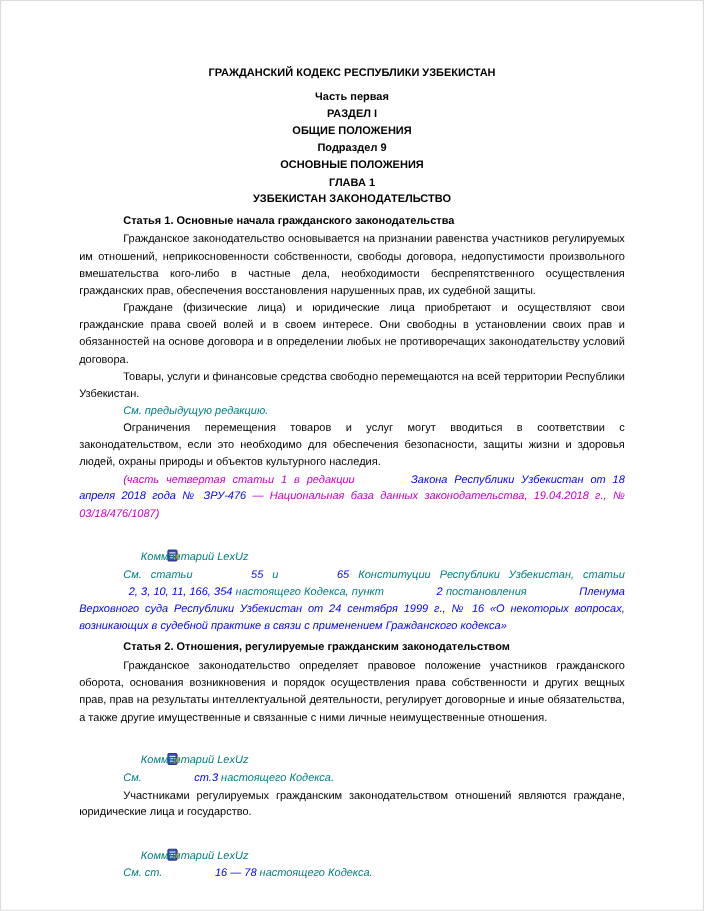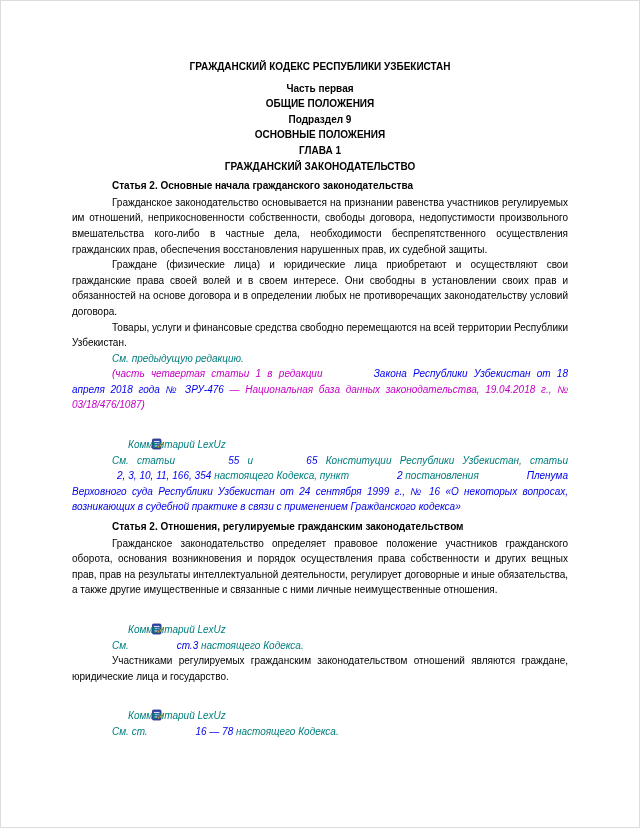--- a/index.html
+++ b/index.html
@@ -56,30 +56,32 @@
   }
   .comment-label{color:var(--teal);font-style:italic;}
 </style>
 </head>
 <body>
 
 <div class="page">
   <div id="doc">
       <p class="blk t-title"><span>ГРАЖДАНСКИЙ КОДЕКС РЕСПУБЛИКИ УЗБЕКИСТАН</span></p>
       <p class="blk t-center"><span>Часть первая</span></p>
+      <p class="blk t-center"><span>РАЗДЕЛ I</span></p>
       <p class="blk t-center"><span>ОБЩИЕ ПОЛОЖЕНИЯ</span></p>
       <p class="blk t-center"><span>Подраздел 9</span></p>
       <p class="blk t-center"><span>ОСНОВНЫЕ ПОЛОЖЕНИЯ</span></p>
       <p class="blk t-center"><span>ГЛАВА 1</span></p>
-      <p class="blk t-center"><span>ГРАЖДАНСКИЙ ЗАКОНОДАТЕЛЬСТВО</span></p>
-      <p class="blk t-article"><span>Статья 2. Основные начала гражданского законодательства</span></p>
+      <p class="blk t-center"><span>УЗБЕКИСТАН ЗАКОНОДАТЕЛЬСТВО</span></p>
+      <p class="blk t-article"><span>Статья 1. Основные начала гражданского законодательства</span></p>
       <p class="blk t-body"><span>Гражданское законодательство основывается на признании равенства участников регулируемых им отношений, неприкосновенности собственности, свободы договора, недопустимости произвольного вмешательства кого-либо в частные дела, необходимости беспрепятственного осуществления гражданских прав, обеспечения восстановления нарушенных прав, их судебной защиты.</span></p>
       <p class="blk t-body"><span>Граждане (физические лица) и юридические лица приобретают и осуществляют свои гражданские права своей волей и в своем интересе. Они свободны в установлении своих прав и обязанностей на основе договора и в определении любых не противоречащих законодательству условий договора.</span></p>
       <p class="blk t-body"><span>Товары, услуги и финансовые средства свободно перемещаются на всей территории Республики Узбекистан.</span></p>
       <p class="blk t-note"><span class="seg-teal">См. предыдущую редакцию.</span></p>
+      <p class="blk t-body"><span>Ограничения перемещения товаров и услуг могут вводиться в соответствии с законодательством, если это необходимо для обеспечения безопасности, защиты жизни и здоровья людей, охраны природы и объектов культурного наследия.</span></p>
       <p class="blk t-note"><span class="seg-magenta">(часть четвертая статьи 1 в редакции </span><span class="seg-blue">Закона Республики Узбекистан от 18 апреля 2018 года № ЗРУ-476</span><span class="seg-magenta"> — Национальная база данных законодательства, 19.04.2018 г., № 03/18/476/1087)</span></p>
       <p class="blk t-comment"><span class="comment-icon"><svg width="12" height="12" viewBox="0 0 12 12" xmlns="http://www.w3.org/2000/svg">
             <rect x="0.5" y="1" width="8.5" height="10" rx="1" fill="#3b4fb4" stroke="#1d2b7a" stroke-width="0.8"></rect>
             <line x1="2" y1="3.6" x2="7.5" y2="3.6" stroke="#ffffff" stroke-width="0.9"></line>
             <line x1="2" y1="5.8" x2="7.5" y2="5.8" stroke="#ffffff" stroke-width="0.9"></line>
             <line x1="2" y1="8" x2="5.5" y2="8" stroke="#ffffff" stroke-width="0.9"></line>
             <path d="M7 10 L11.3 5.7 L10 4.4 L5.7 8.7 Z" fill="#e8b23a" stroke="#9a7018" stroke-width="0.5"></path>
           </svg></span><span class="comment-label">Комментарий LexUz</span></p>
       <p class="blk t-note"><span class="seg-teal">См. статьи </span><span class="seg-blue">55</span><span class="seg-teal"> и </span><span class="seg-blue">65</span><span class="seg-teal"> Конституции Республики Узбекистан, статьи </span><span class="seg-blue">2, 3, 10, 11, 166, 354</span><span class="seg-teal"> настоящего Кодекса, пункт </span><span class="seg-blue">2</span><span class="seg-teal"> постановления </span><span class="seg-blue">Пленума Верховного суда Республики Узбекистан от 24 сентября 1999 г., № 16 «О некоторых вопросах, возникающих в судебной практике в связи с применением Гражданского кодекса»</span></p>
       <p class="blk t-article"><span>Статья 2. Отношения, регулируемые гражданским законодательством</span></p>

